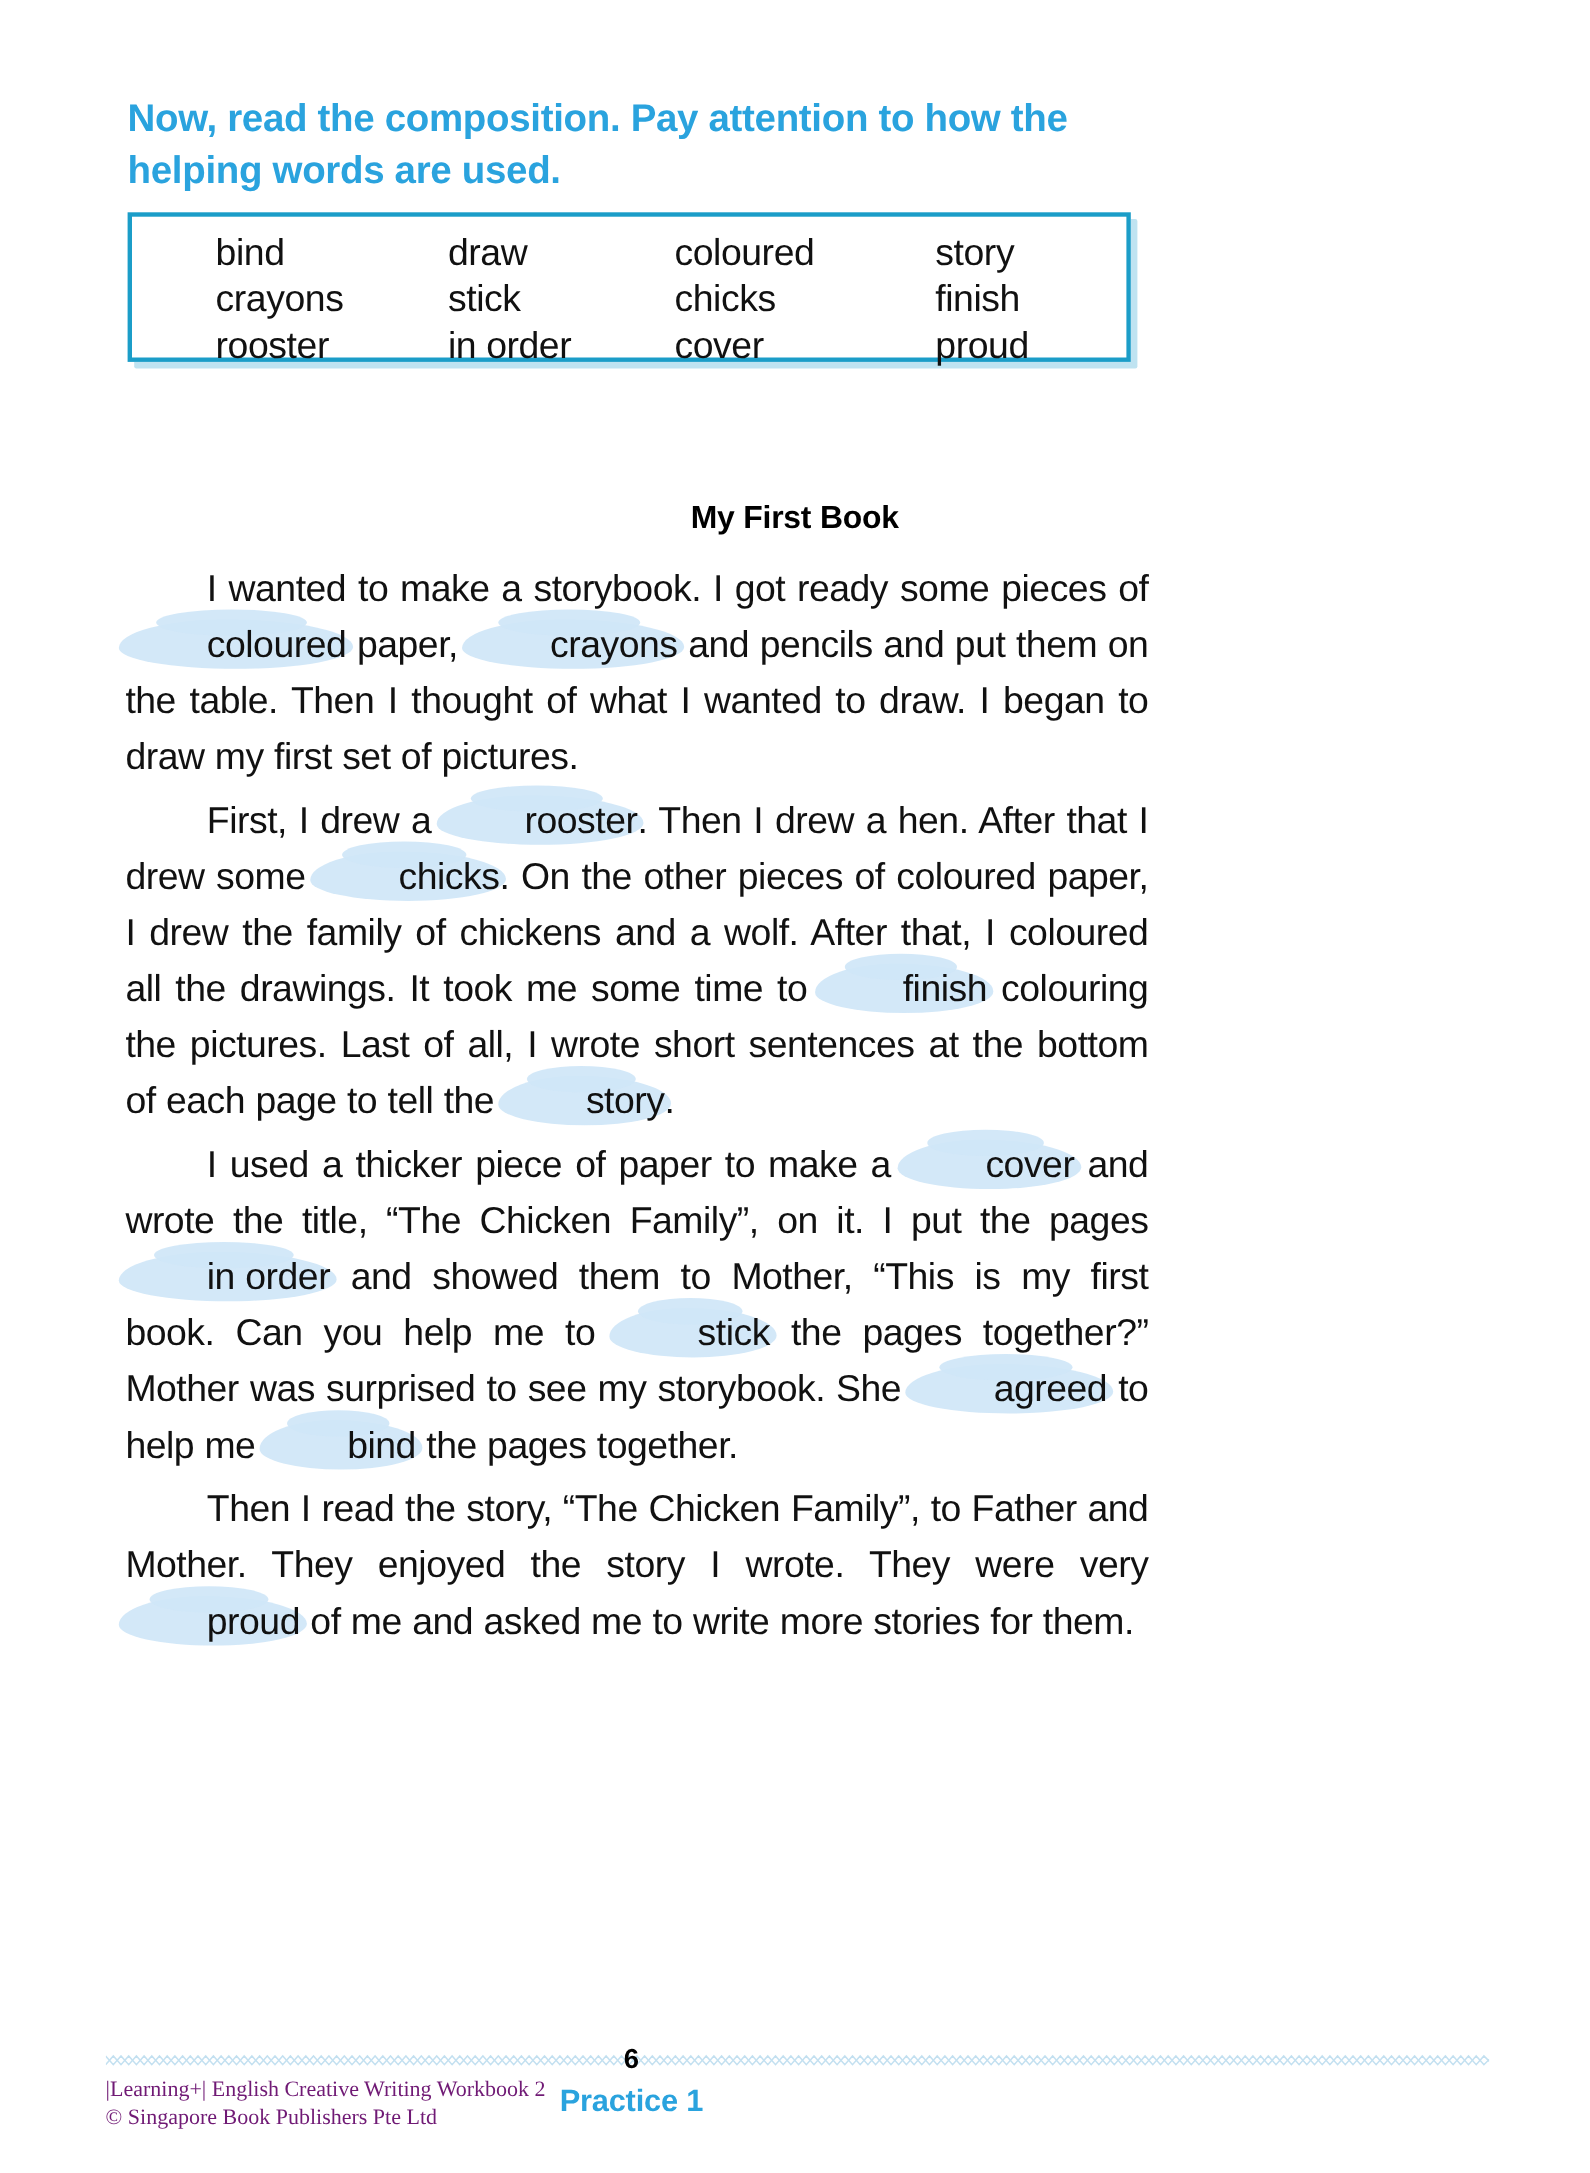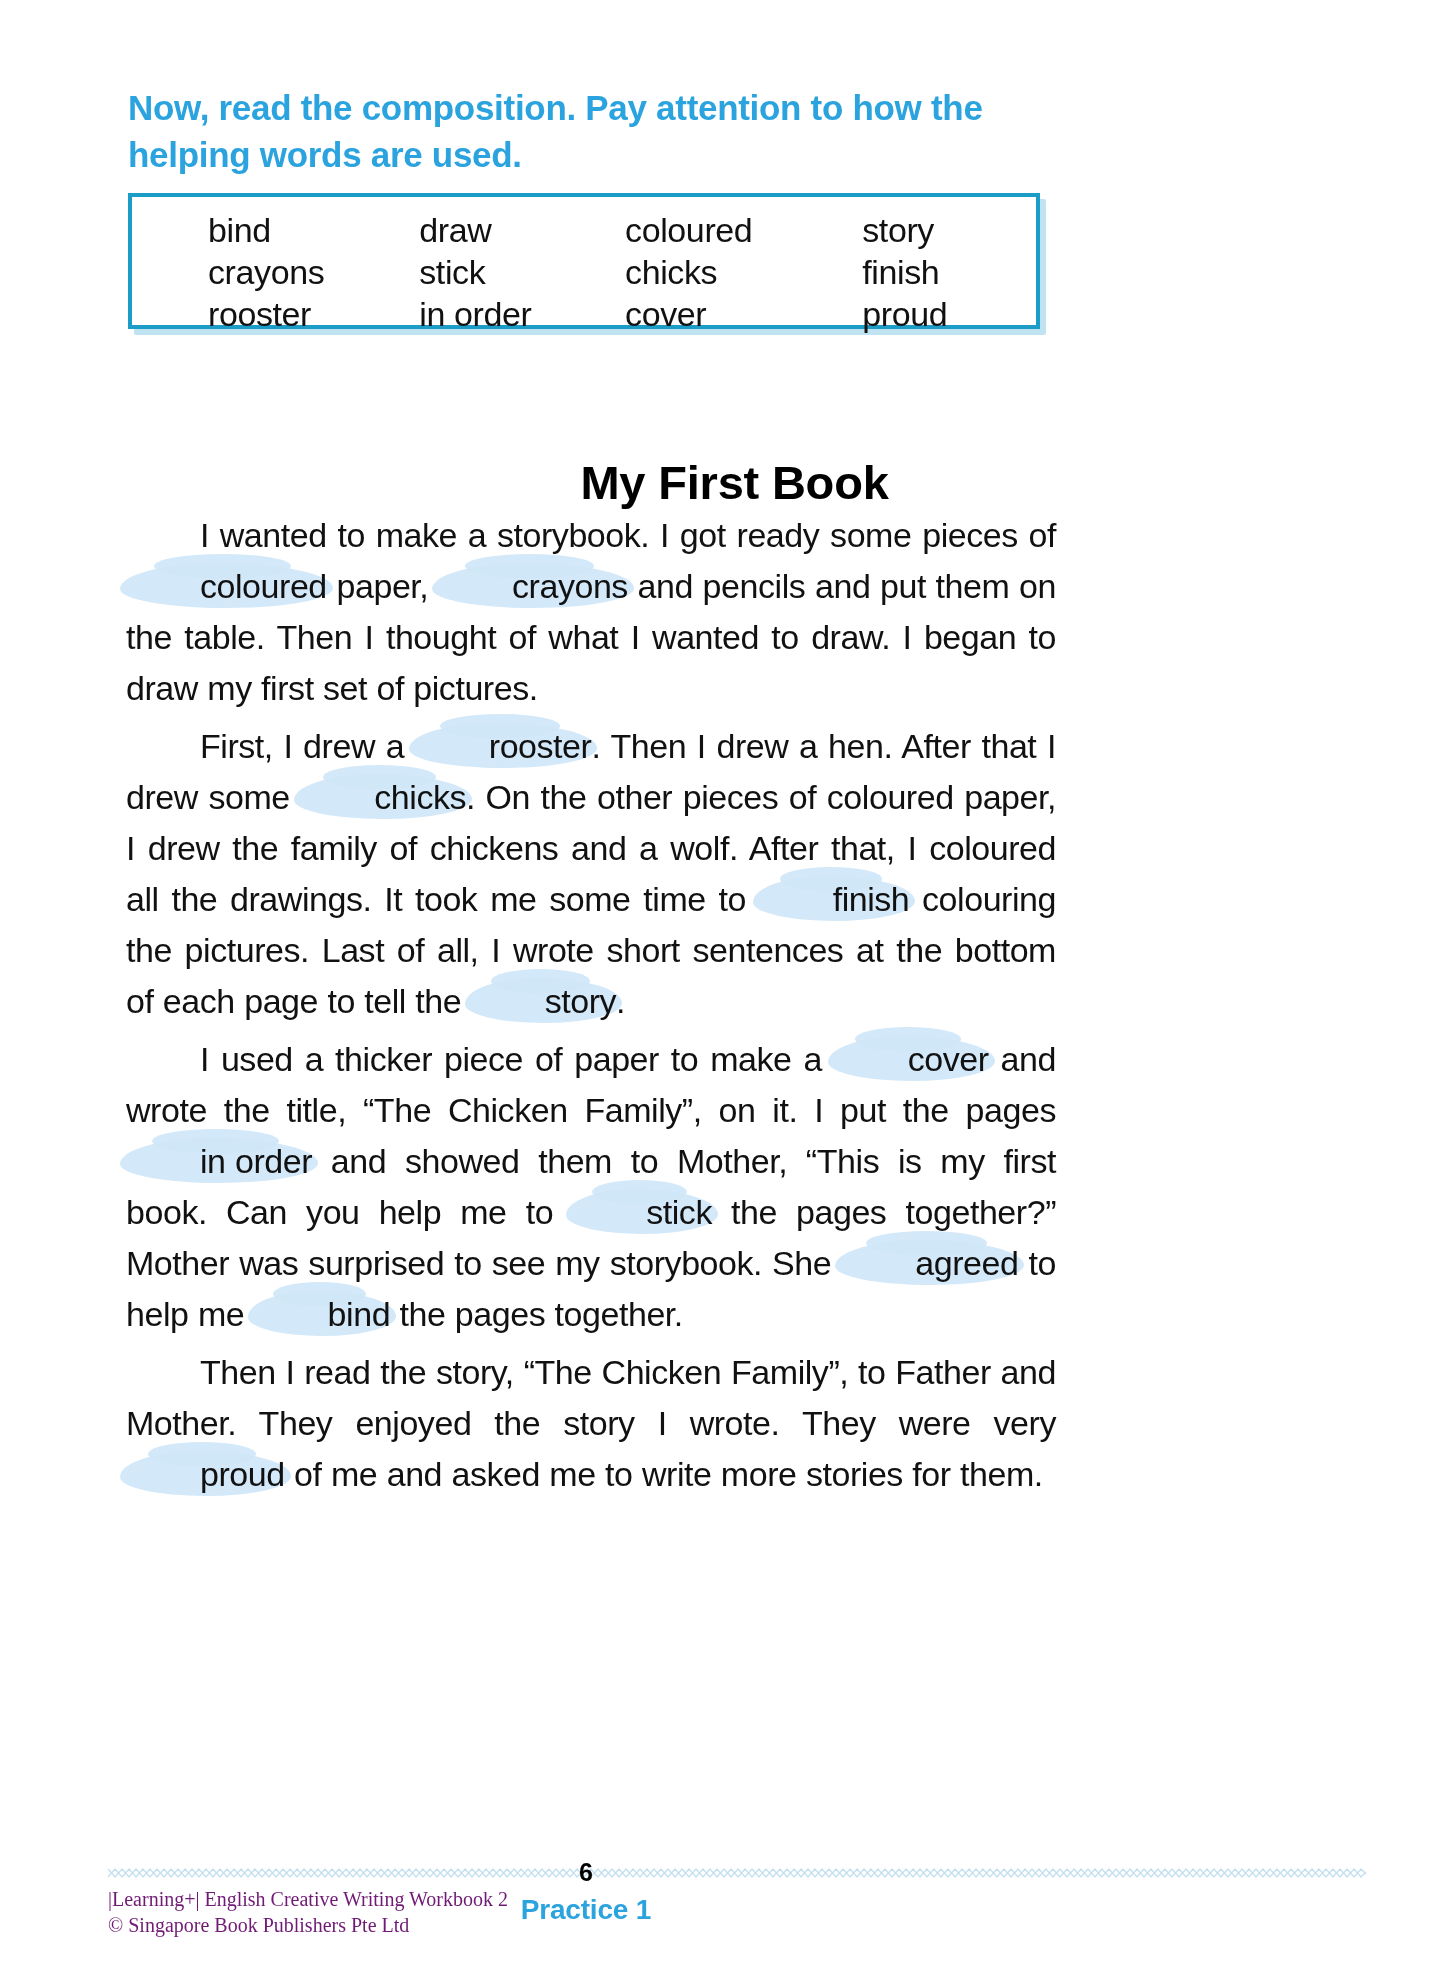--- a/index.html
+++ b/index.html
@@ -10,21 +10,21 @@
   body {
     width: 1445px;
     height: 1975px;
     position: relative;
     font-family: "DejaVu Sans", sans-serif;
     overflow: hidden;
   }
 
   .page {
     position: absolute;
-    left: 12px; top: 0;
+    left: 0; top: 0;
     width: 1188px;
     height: 1975px;
     background: #fff;
   }
 
   
   .instruction {
     position: absolute;
     left: 116px;
     top: 84px;
@@ -80,21 +80,21 @@
 
   
   .comp-title {
     position: absolute;
     left: 0;
     top: 455px;
     width: 1445px;
     text-align: center;
     font-family: "Liberation Sans", sans-serif;
     font-weight: 700;
-    font-size: 47px;
+    font-size: 29px;
     color: #000;
     letter-spacing: -0.2px;
   }
 
   .body-text {
     position: absolute;
     left: 114px;
     top: 510px;
     width: 930px;
   }

